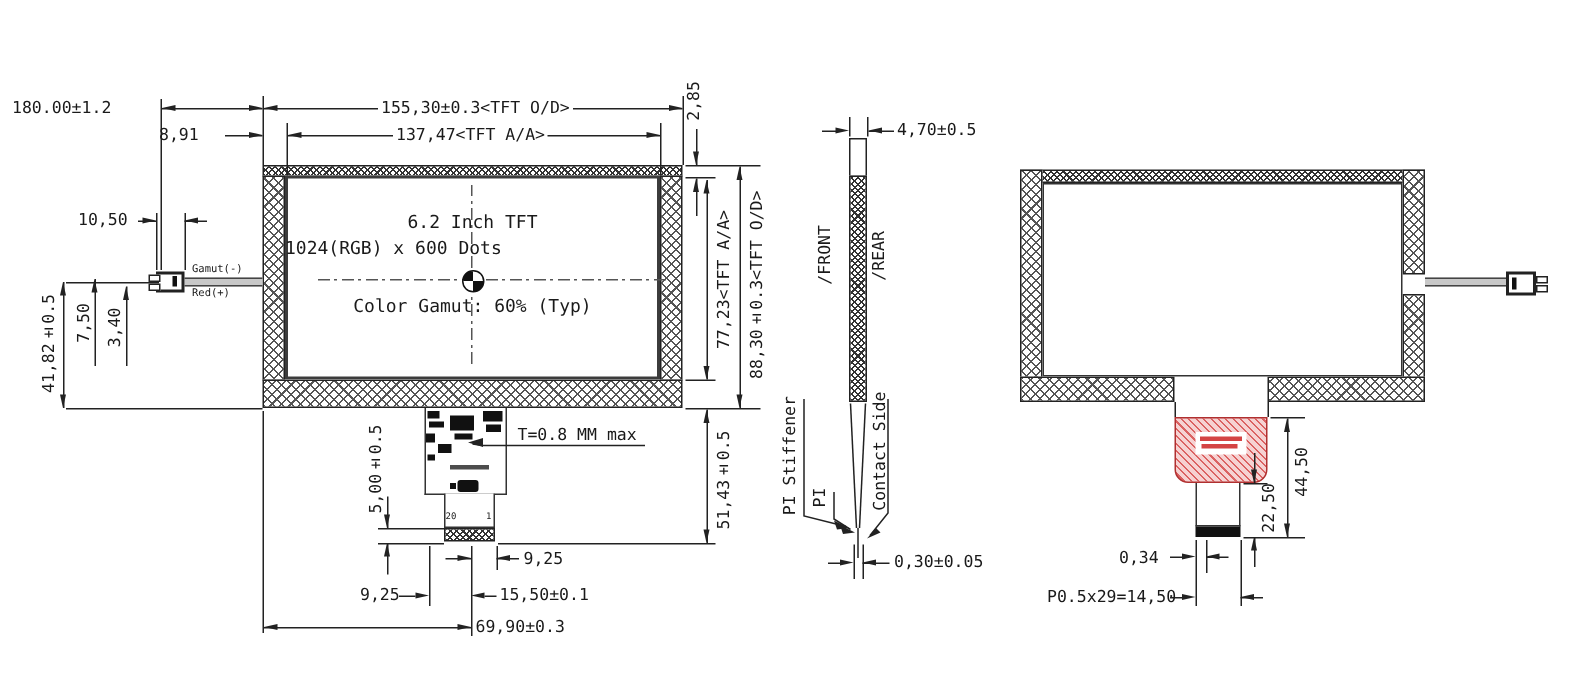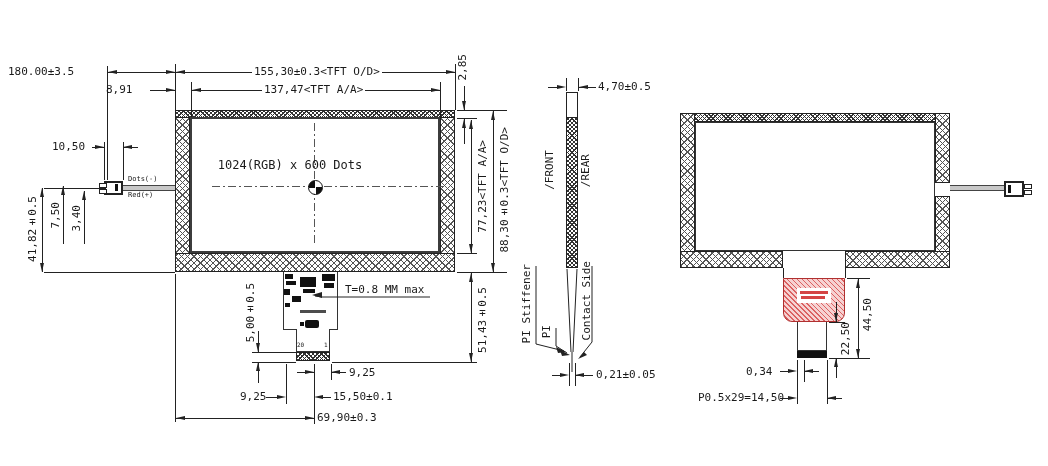--- a/index.html
+++ b/index.html
@@ -36,28 +36,30 @@
   <div class="xh2" style="left:175px;top:110px;width:280px;height:8px"></div>
   <div class="xh" style="left:175px;top:117px;width:15px;height:137px"></div>
   <div class="xh" style="left:440px;top:117px;width:15px;height:137px"></div>
   <div class="xh" style="left:175px;top:253px;width:280px;height:19px"></div>
   <div class="a" style="left:190px;top:117px;width:250px;height:136px;border:2px solid #3c3c3c;background:#fff;box-sizing:border-box"></div>
 
   <div class="cl-v" style="left:314px;top:123px;height:122px"></div>
   <div class="cl-h" style="left:212px;top:186px;width:232px"></div>
   <div class="a" style="left:308px;top:180px;width:13px;height:13px;border:1px solid #111;border-radius:50%;background:conic-gradient(#fff 0 90deg,#111 90deg 180deg,#fff 180deg 270deg,#111 270deg 360deg)"></div>
 
-  <div class="t" style="left:190px;top:159px;width:200px;text-align:center;font-size:12px">1024(RGB) x 600 Dots</div>
+  <div class="t" style="left:190px;top:142px;width:250px;text-align:center;font-size:12px">6.2 Inch TFT</div>
+  <div class="t" style="left:190px;top:159px;width:200px;font-size:12px">1024(RGB) x 600 Dots</div>
+  <div class="t" style="left:190px;top:198px;width:250px;text-align:center;font-size:12px">Color Gamut: 60% (Typ)</div>
 
   <div class="a" style="left:122px;top:185px;width:53px;height:4px;background:#c8c8c8;border-top:1px solid #444;border-bottom:1px solid #444"></div>
   <div class="a" style="left:104px;top:181px;width:19px;height:14px;border:2px solid #222;background:#fff;box-sizing:border-box"></div>
   <div class="a" style="left:99px;top:183px;width:6px;height:3px;border:1px solid #222;background:#fff"></div>
   <div class="a" style="left:99px;top:189px;width:6px;height:3px;border:1px solid #222;background:#fff"></div>
   <div class="blk" style="left:115px;top:184px;width:3px;height:7px"></div>
-  <div class="t" style="left:128px;top:175px;font-size:7px;line-height:8px">Dots(-)</div>
+  <div class="t" style="left:128px;top:175px;font-size:7px;line-height:8px">Gamut(-)</div>
   <div class="t" style="left:128px;top:191px;font-size:7px;line-height:8px">Red(+)</div>
 
   <div class="a" style="left:283px;top:272px;width:55px;height:58px;border:1px solid #333;border-top:none;background:#fff;box-sizing:border-box"></div>
   <div class="a" style="left:296px;top:329px;width:34px;height:23px;border:1px solid #333;border-top:none;background:#fff;box-sizing:border-box"></div>
   <div class="xh2" style="left:296px;top:352px;width:34px;height:9px"></div>
   <div class="blk" style="left:285px;top:274px;width:8px;height:5px"></div>
   <div class="blk" style="left:286px;top:281px;width:10px;height:4px"></div>
   <div class="blk" style="left:300px;top:277px;width:16px;height:10px"></div>
   <div class="blk" style="left:303px;top:289px;width:12px;height:4px"></div>
   <div class="blk" style="left:322px;top:274px;width:13px;height:7px"></div>
@@ -73,21 +75,21 @@
   <div class="t" style="left:345px;top:283px">T=0.8 MM max</div>
 
   <div class="vl" style="left:107px;top:66px;height:114px"></div>
   <div class="vl" style="left:175px;top:64px;height:46px"></div>
   <div class="vl" style="left:191px;top:82px;height:35px"></div>
   <div class="vl" style="left:440px;top:82px;height:35px"></div>
   <div class="vl" style="left:455px;top:64px;height:46px"></div>
   <div class="hl" style="left:108px;top:72px;width:67px"></div>
   <div class="ar ar-l" style="left:108px;top:69.5px"></div>
   <div class="ar ar-r" style="left:166px;top:69.5px"></div>
-  <div class="t" style="left:8px;top:65px">180.00±3.5</div>
+  <div class="t" style="left:8px;top:65px">180.00±1.2</div>
   <div class="hl" style="left:176px;top:72px;width:279px"></div>
   <div class="ar ar-l" style="left:176px;top:69.5px"></div>
   <div class="ar ar-r" style="left:446px;top:69.5px"></div>
   <div class="t tbg" style="left:252px;top:65px">155,30±0.3&lt;TFT O/D&gt;</div>
   <div class="hl" style="left:150px;top:90px;width:25px"></div>
   <div class="ar ar-r" style="left:166px;top:87.5px"></div>
   <div class="t" style="left:106px;top:83px">8,91</div>
   <div class="hl" style="left:192px;top:90px;width:248px"></div>
   <div class="ar ar-l" style="left:192px;top:87.5px"></div>
   <div class="ar ar-r" style="left:431px;top:87.5px"></div>
@@ -178,21 +180,21 @@
   <div class="vt" style="left:579px;top:154px">/REAR</div>
   <div class="vt" style="left:520px;top:264px">PI Stiffener</div>
   <div class="vt" style="left:540px;top:325px">PI</div>
   <div class="vt" style="left:580px;top:261px">Contact Side</div>
   <div class="vl" style="left:569px;top:363px;height:23px"></div>
   <div class="vl" style="left:575px;top:363px;height:23px"></div>
   <div class="hl" style="left:552px;top:375px;width:8px"></div>
   <div class="ar ar-r" style="left:560px;top:372.5px"></div>
   <div class="hl" style="left:575px;top:375px;width:18px"></div>
   <div class="ar ar-l" style="left:575px;top:372.5px"></div>
-  <div class="t" style="left:596px;top:368px">0,21±0.05</div>
+  <div class="t" style="left:596px;top:368px">0,30±0.05</div>
 
   <div class="xh2" style="left:680px;top:113px;width:270px;height:9px"></div>
   <div class="xh" style="left:680px;top:113px;width:15px;height:155px"></div>
   <div class="xh" style="left:935px;top:113px;width:15px;height:70px"></div>
   <div class="xh" style="left:935px;top:196px;width:15px;height:72px"></div>
   <div class="xh" style="left:680px;top:251px;width:103px;height:17px"></div>
   <div class="xh" style="left:845px;top:251px;width:105px;height:17px"></div>
   <div class="a" style="left:695px;top:122px;width:240px;height:129px;border:1px solid #333;background:#fff;box-sizing:border-box"></div>
   <div class="vl" style="left:783px;top:268px;height:10px"></div>
   <div class="vl" style="left:845px;top:268px;height:10px"></div>

